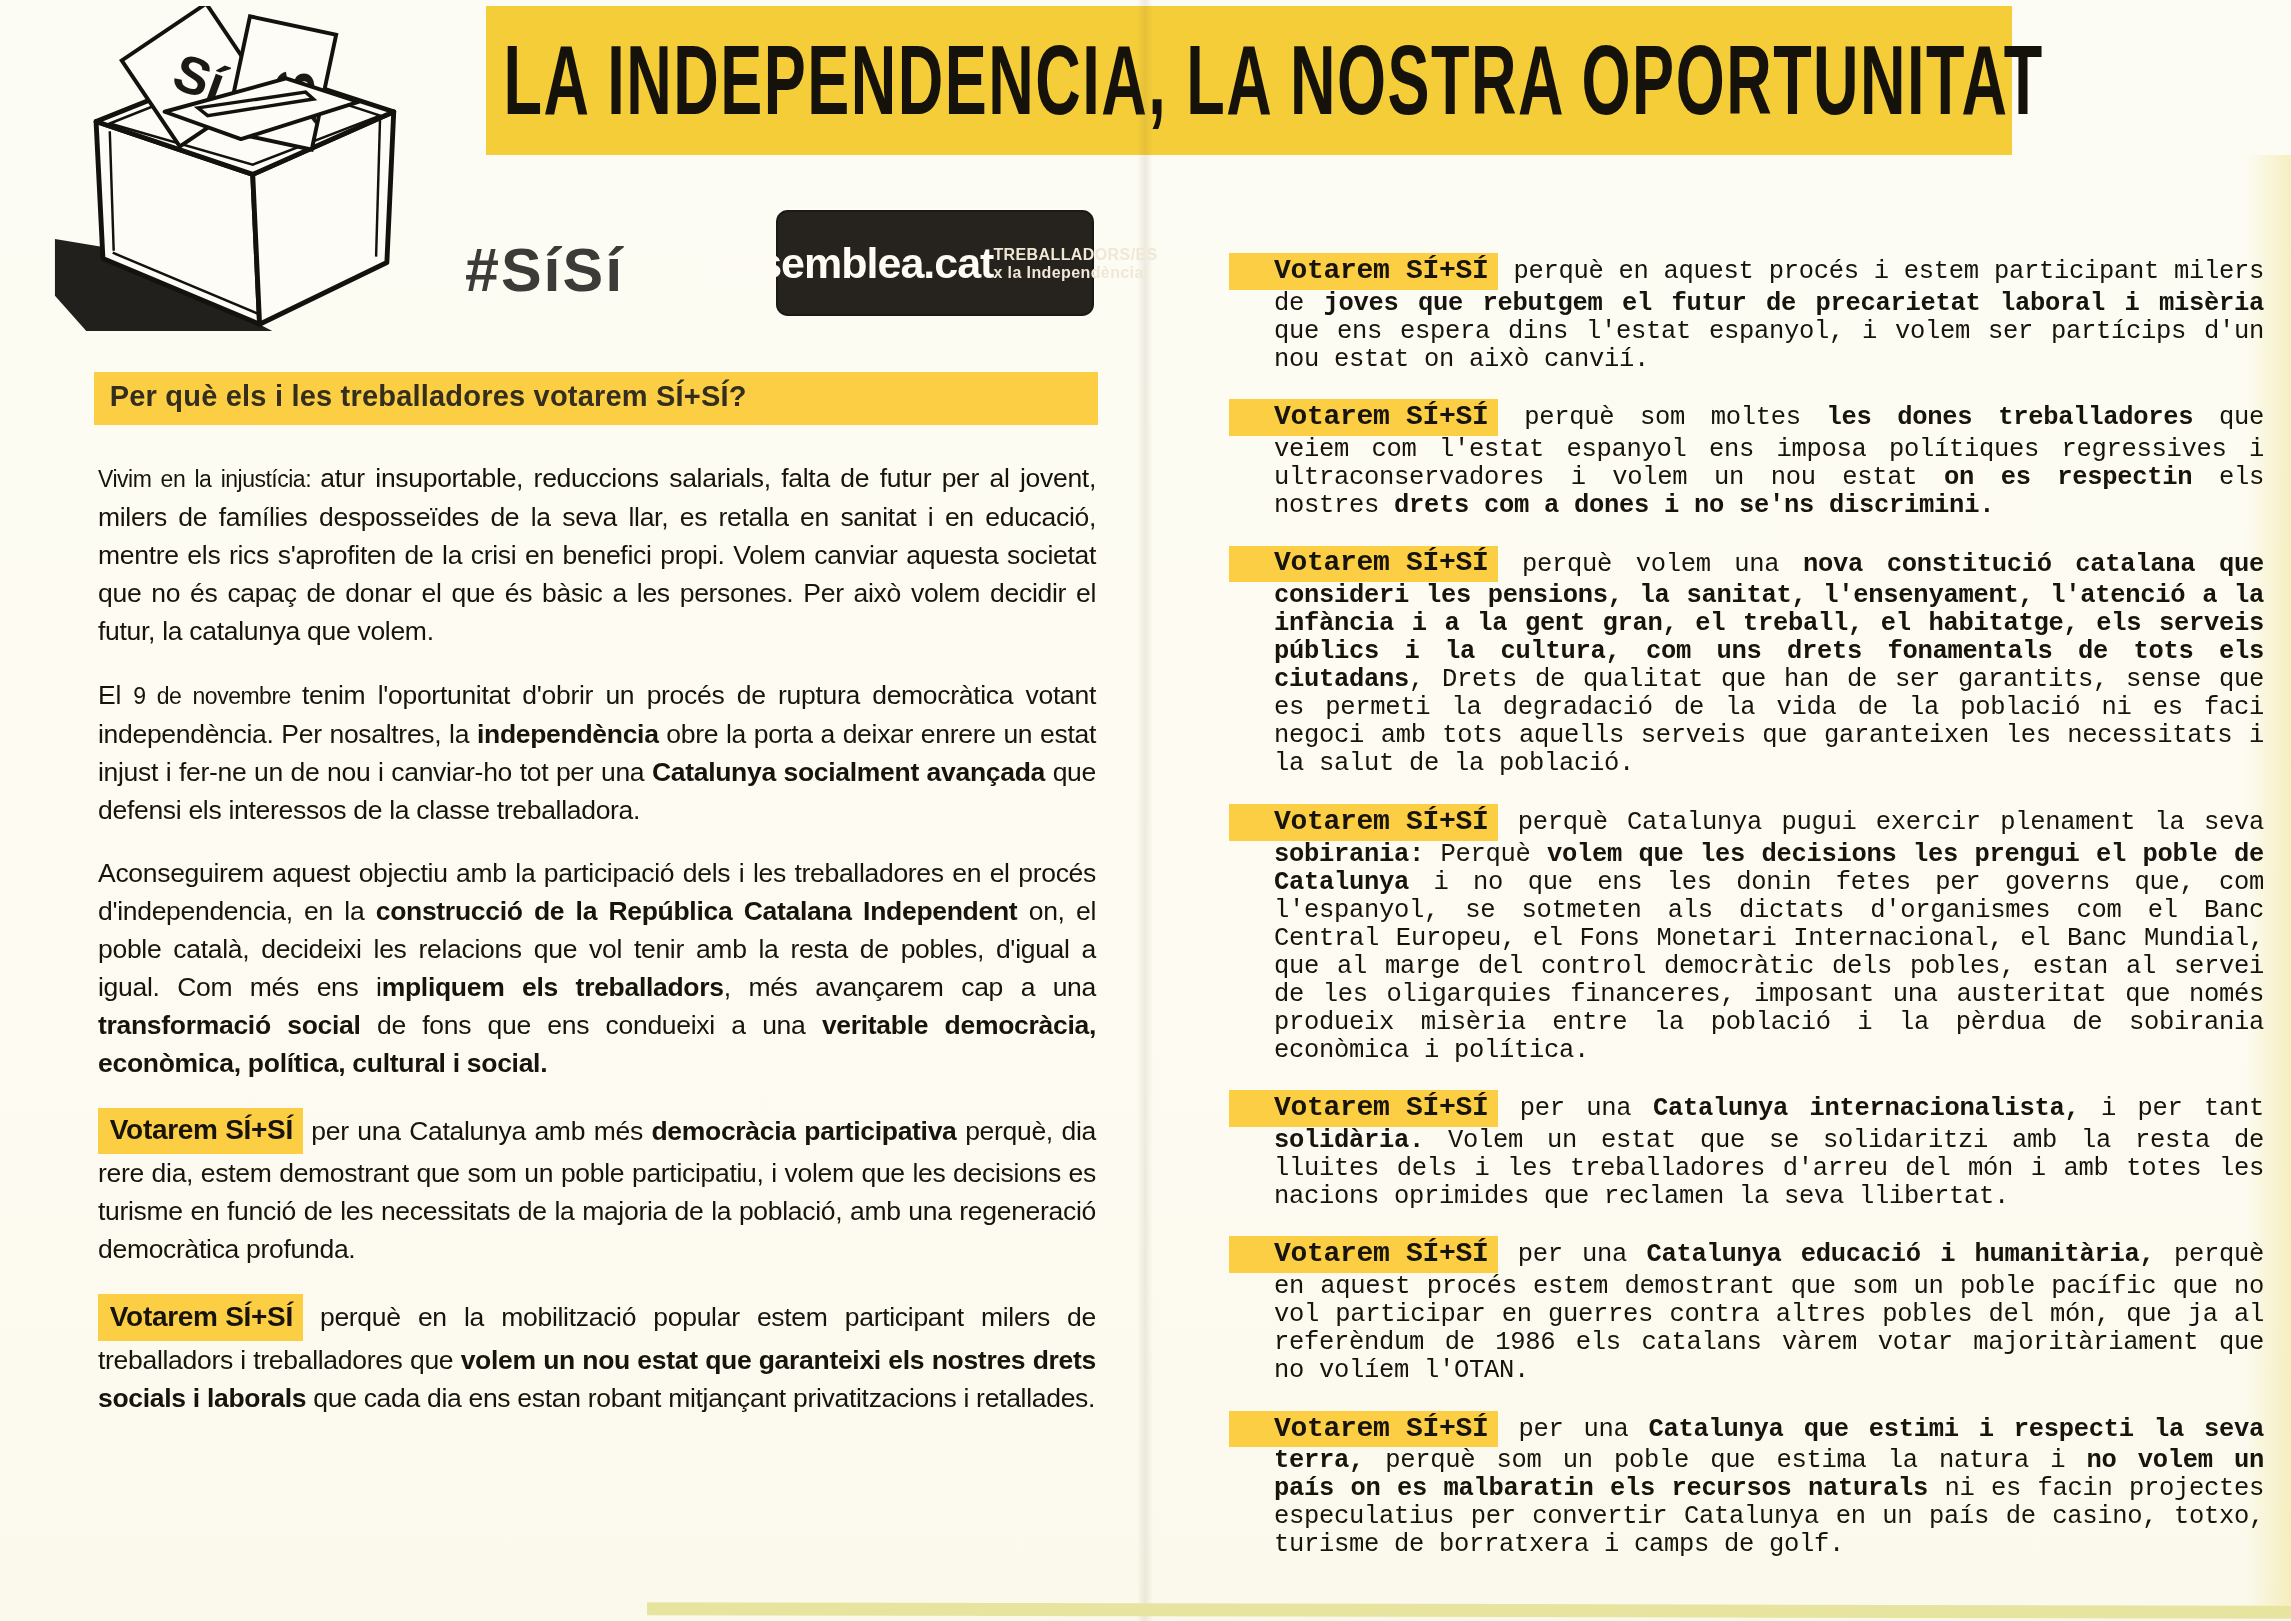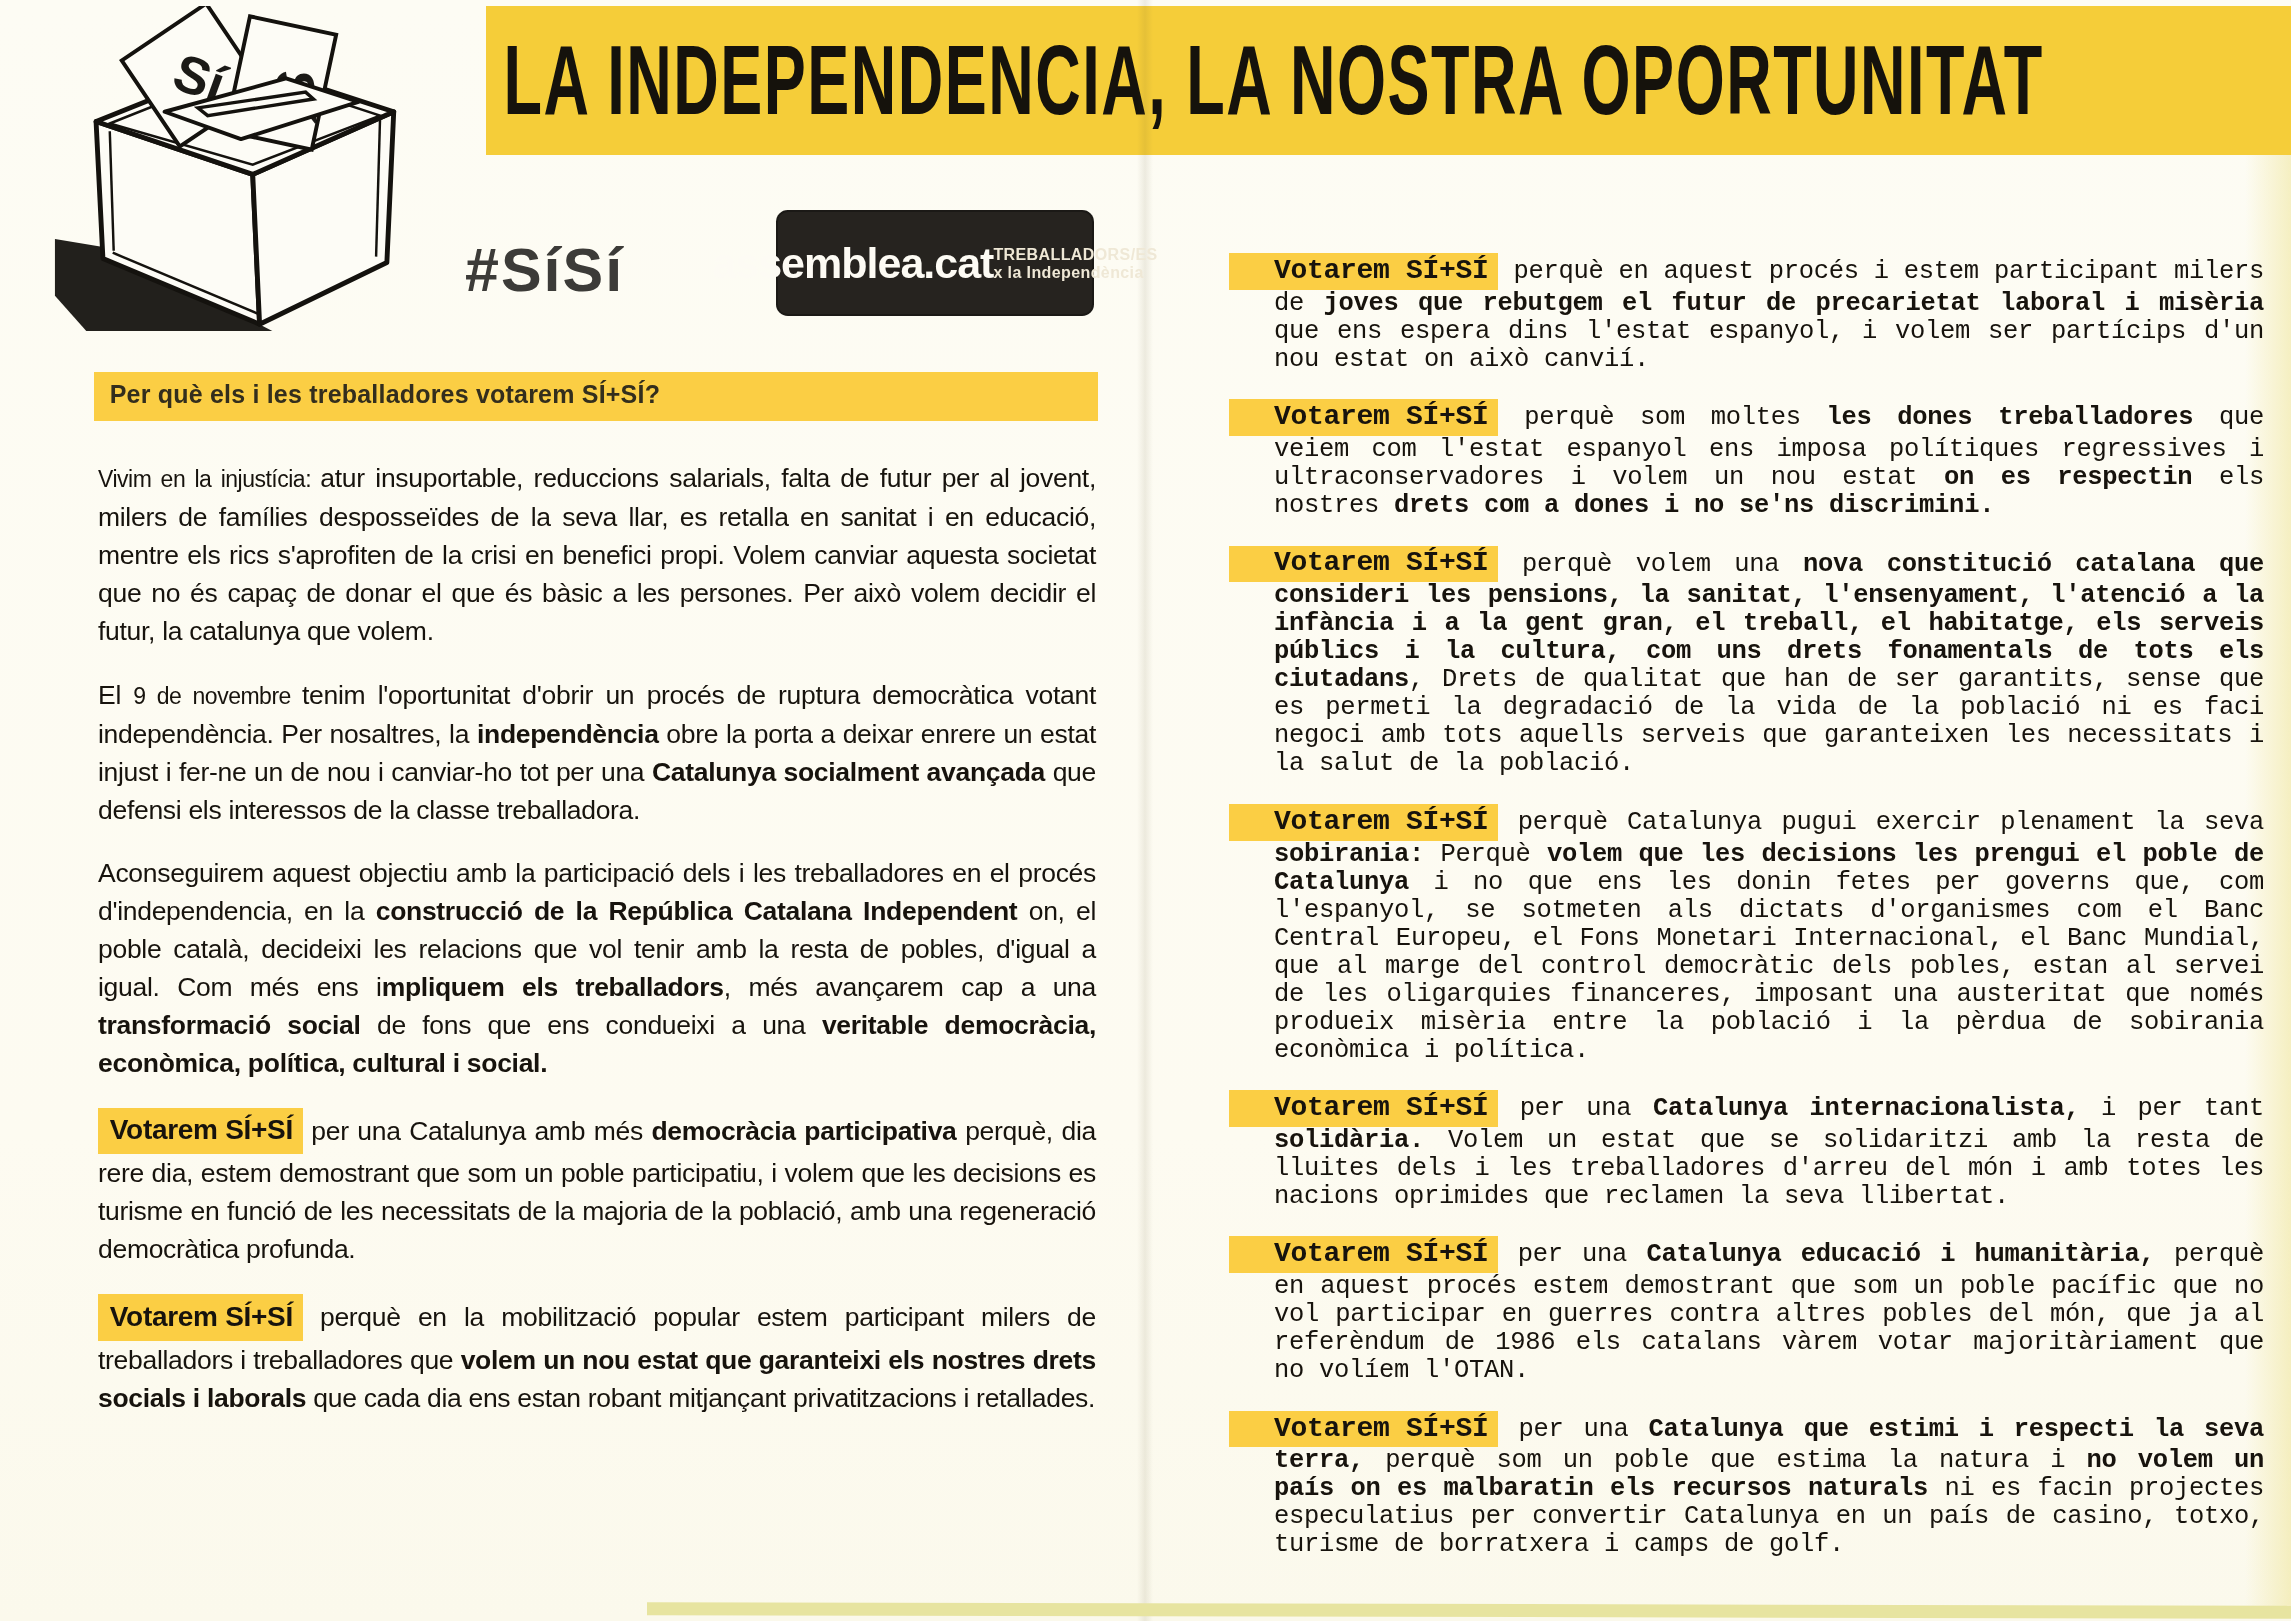--- a/index.html
+++ b/index.html
@@ -9,21 +9,21 @@
     background:#f2f0e6;
     font-family:"Liberation Sans","DejaVu Sans",sans-serif;
     color:var(--text-black,#17130d);
   }
   .page{
     position:relative;width:2292px;height:1621px;
     background:linear-gradient(180deg,#fdfcf4 0%,#fdfbf1 70%,#fbf9ec 100%);
   }
   
   .banner{
-    position:absolute;left:486px;top:5.9px;width:1805px;height:149px;
+    position:absolute;left:486px;top:5.9px;width:1526px;height:149px;
     background:var(--banner-yellow,#f5cd39);
   }
   .banner-title{
     position:absolute;left:17.6px;top:0;height:149px;line-height:155px;
     font-size:63px;font-weight:700;letter-spacing:1.5px;white-space:nowrap;
     color:#15120c;transform:scaleY(1.55);transform-origin:50% 55%;
   }
   
   .fold{
     position:absolute;left:1137px;top:0;width:15.7px;height:1621px;
@@ -58,21 +58,21 @@
   .logo-sub{
     font-size:16px;font-weight:700;color:#efe8d6;letter-spacing:0.4px;margin-top:2.9px;
   }
   
   .heading-band{
     position:absolute;left:94px;top:372px;width:988px;
     background:var(--highlight-yellow,#fbce44);
     padding:7.8px 0 11.8px 15.7px;
   }
   .heading-text{
-    font-size:25px;font-weight:700;letter-spacing:0.2px;color:#332e1d;
+    font-size:29px;font-weight:700;letter-spacing:0.2px;color:#332e1d;
   }
   
   .col-left{position:absolute;left:98px;top:459px;width:998px;}
   .col-right{position:absolute;left:1274px;top:253px;width:990px;}
   .para{
     text-align:justify;
     font-size:26.5px;line-height:38px;letter-spacing:-0.3px;
     margin-bottom:25.5px;
   }
   .col-right .para{

